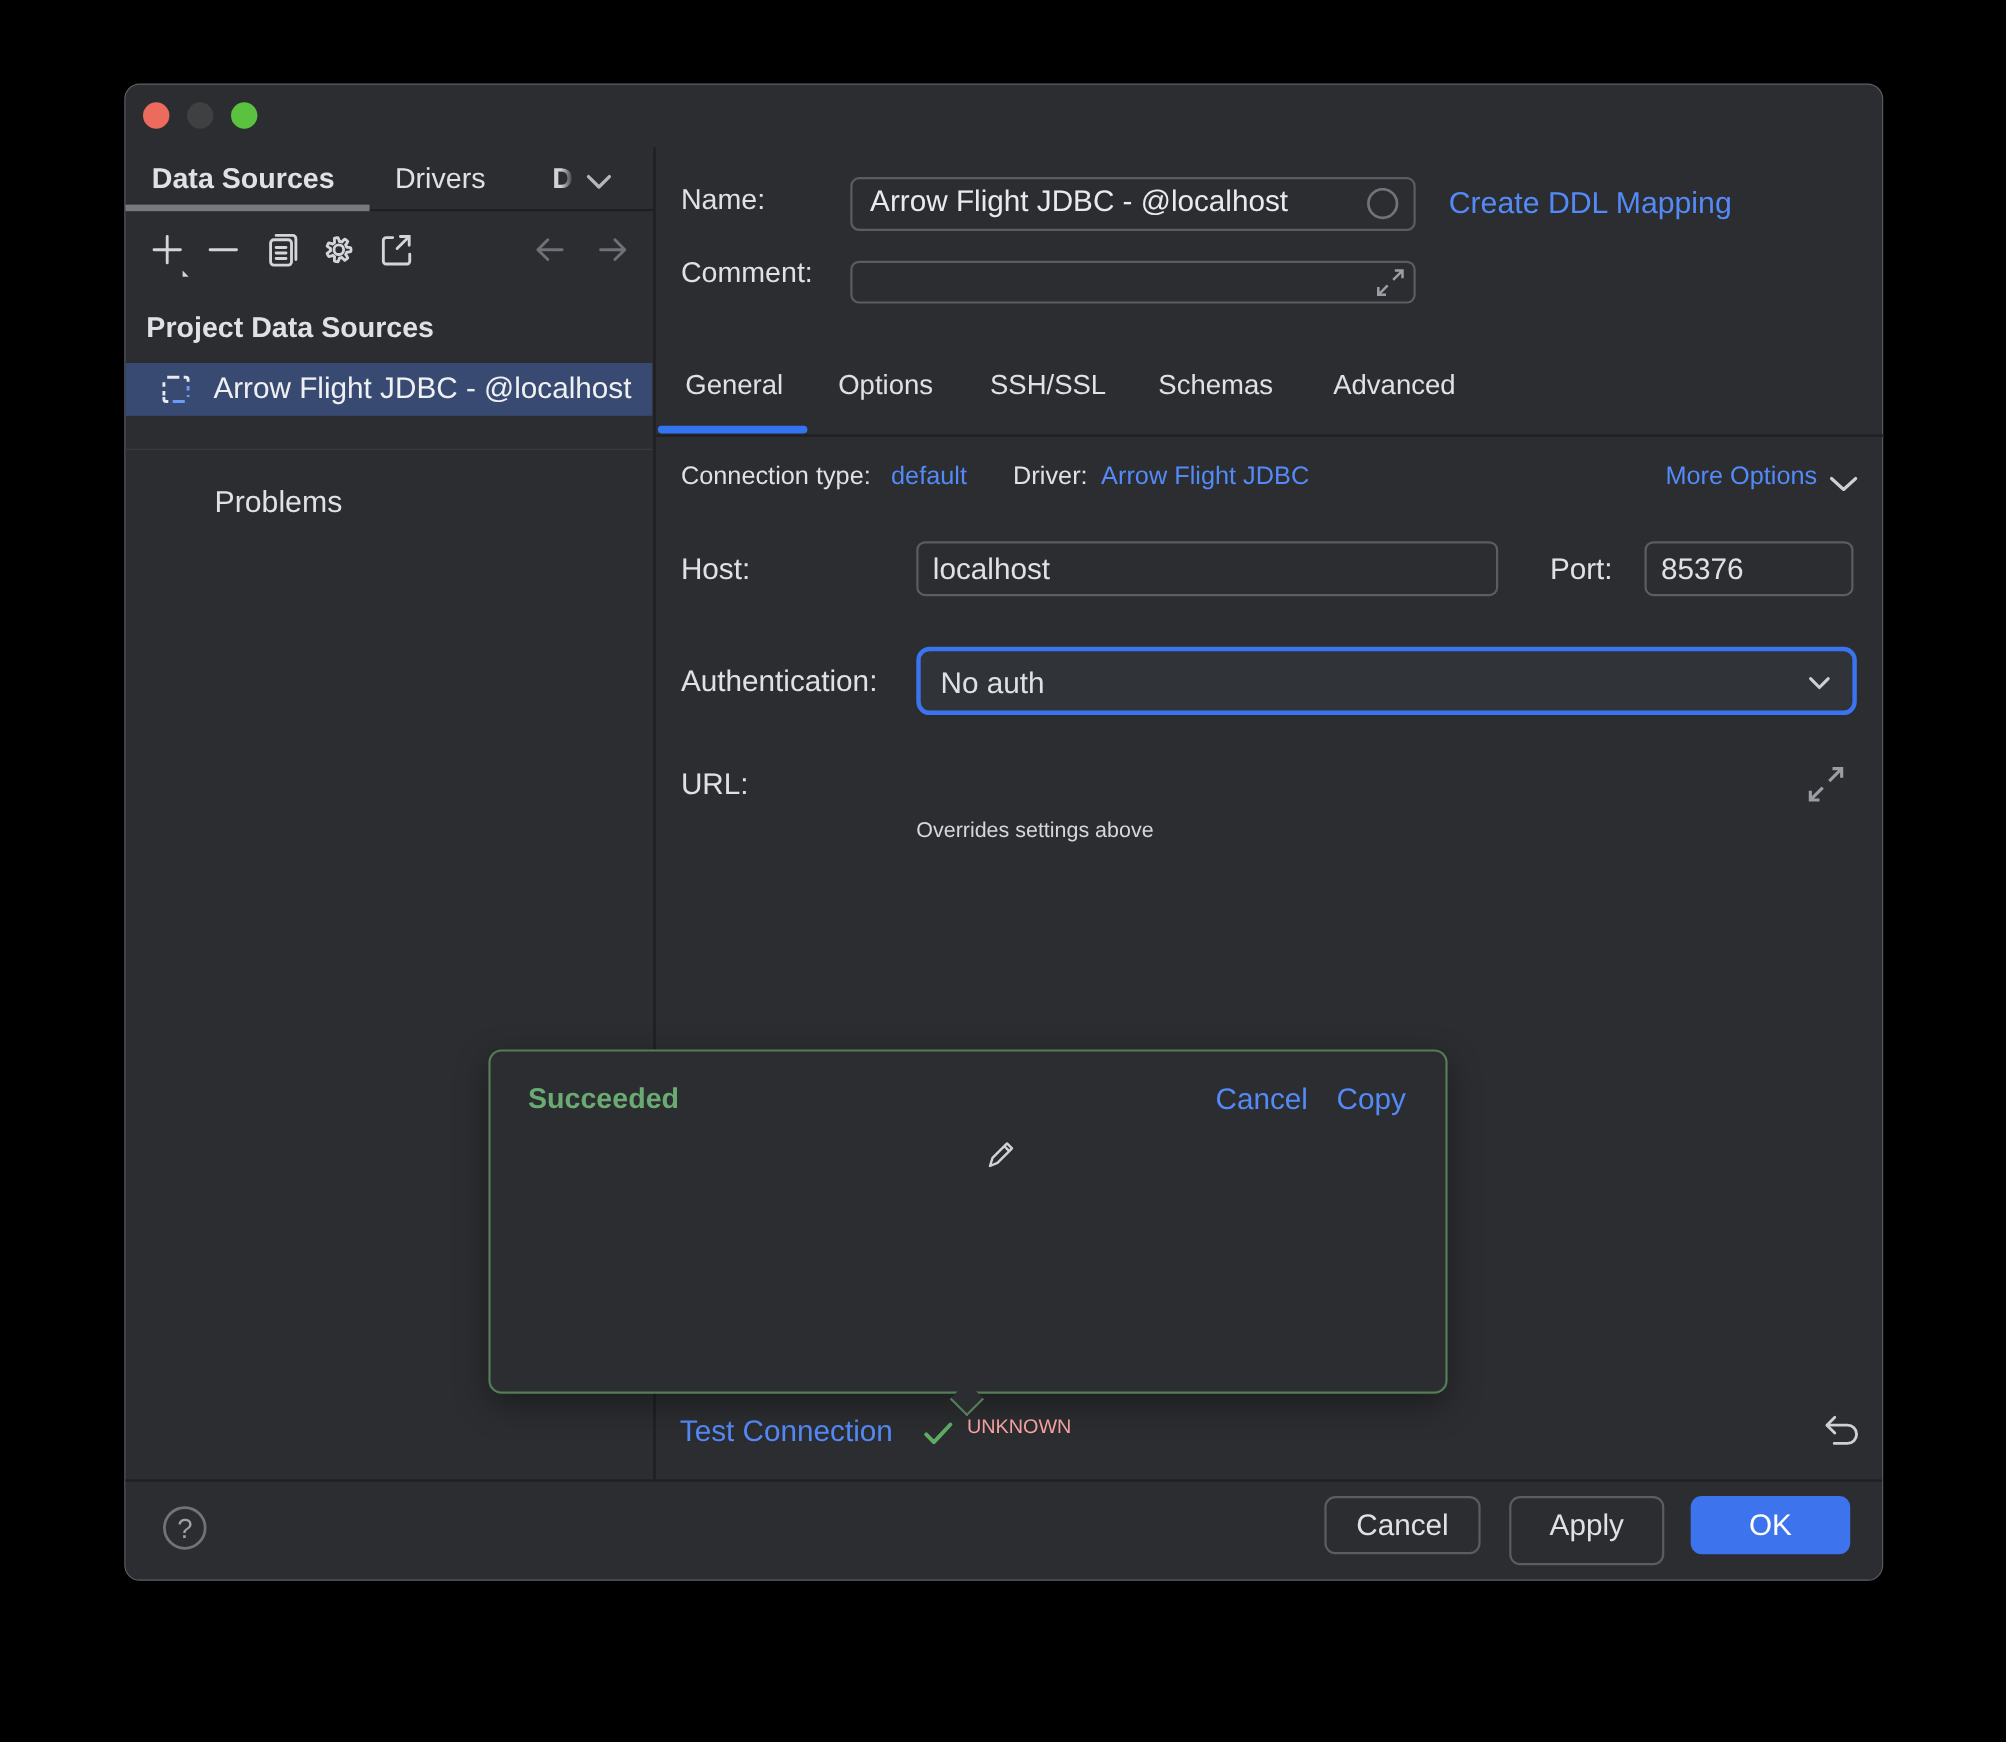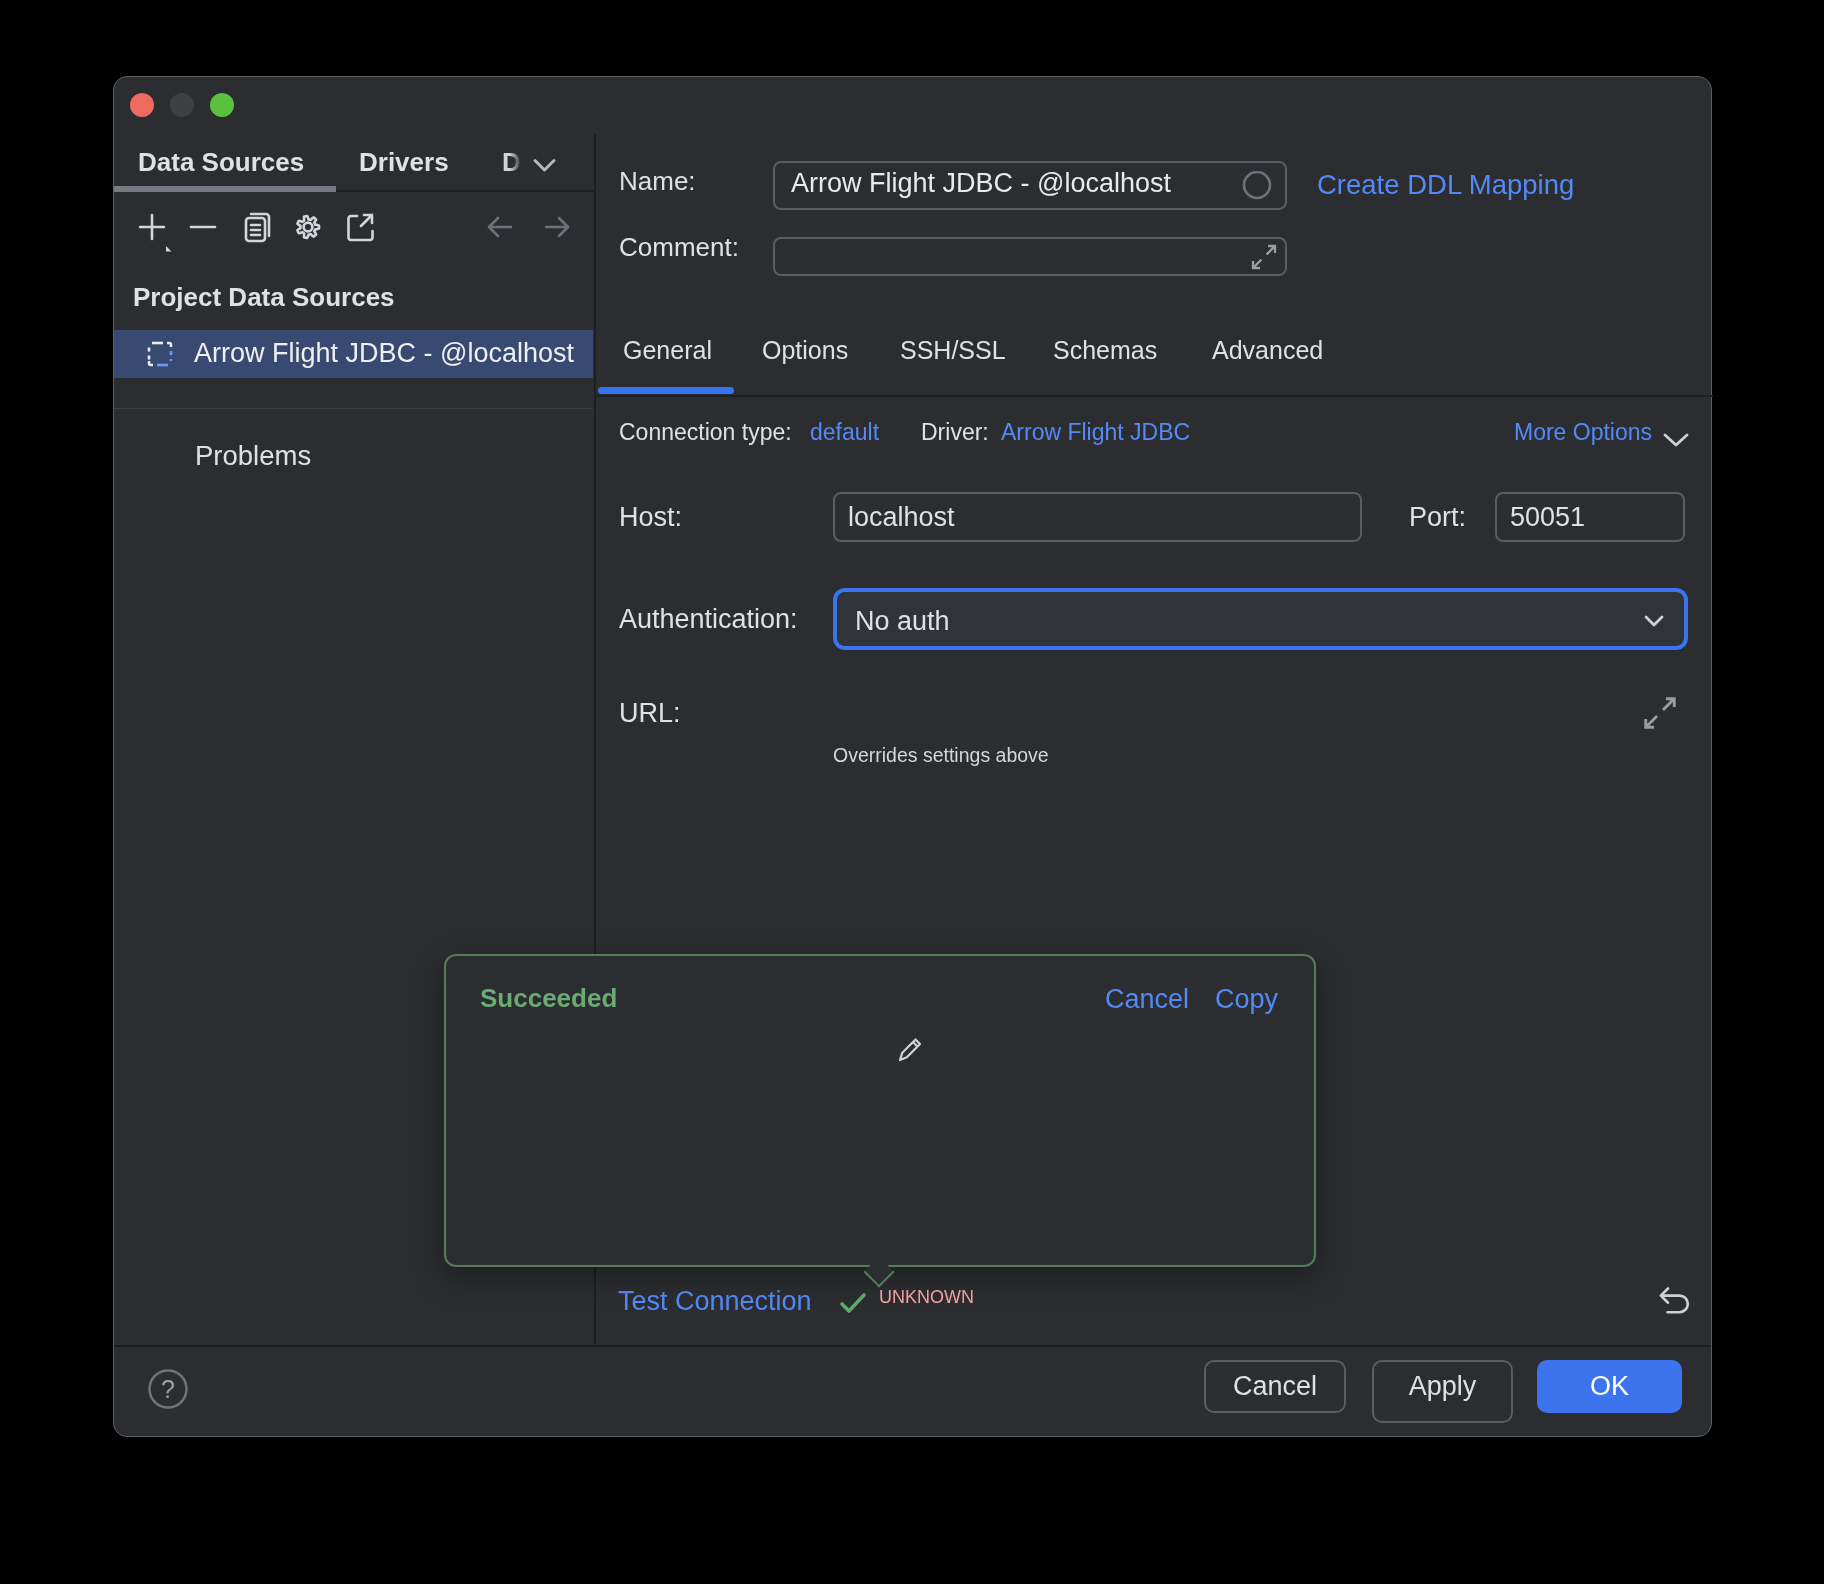--- a/index.html
+++ b/index.html
@@ -18,21 +18,21 @@
 </style>
 </head>
 <body>
 <div class="win">
 
   <div class="dot" style="left:16px; background:#ec6a5e;"></div>
   <div class="dot" style="left:56px; background:#3f4042;"></div>
   <div class="dot" style="left:96px; background:#5ac23f;"></div>
 
   <div class="t" style="left:24px; top:72px; font-size:26px; font-weight:bold; color:#dfe1e5;">Data Sources</div>
-  <div class="t" style="left:245px; top:72px; font-size:26px; font-weight:bold; color:#dfe1e5;">Drivers</div>
+  <div class="t" style="left:245px; top:72px; font-size:26px; font-weight:normal; color:#dfe1e5;">Drivers</div>
   <div class="t" style="left:388px; top:72px; font-size:26px; font-weight:bold; color:#cfd2d6;">D</div>
   <div class="abs" style="left:396px; top:68px; width:18px; height:36px; background:linear-gradient(to right, rgba(43,45,48,0), rgba(43,45,48,1) 65%);"></div>
   <svg class="abs" style="left:417px; top:79px;" width="28" height="20" viewBox="0 0 28 20">
     <path d="M4 4.5 L13.5 14 L23 4.5" stroke="#b4b7bc" stroke-width="3" fill="none" stroke-linecap="round" stroke-linejoin="round"></path>
   </svg>
   <div class="abs" style="left:0; top:113px; width:480px; height:2px; background:#1e1f22;"></div>
   <div class="abs" style="left:0; top:109px; width:222px; height:6px; background:#767a80;"></div>
 
   <div class="abs" id="toolbar" style="left:0; top:120px; width:480px; height:60px;">
 <svg width="480" height="60" viewBox="0 0 480 60">
@@ -115,21 +115,21 @@
   <div class="t blue" style="left:1400px; top:344px; font-size:23px;">More Options</div>
   <svg class="abs" style="left:1548px; top:354px;" width="28" height="20" viewBox="0 0 28 20">
     <path d="M3 4 L14 14 L25 4" stroke="#ced0d6" stroke-width="2.8" fill="none" stroke-linecap="round" stroke-linejoin="round"></path>
   </svg>
 
   <div class="t" style="left:505px; top:427px; font-size:27px;">Host:</div>
   <div class="fld" style="left:719px; top:415px; width:529px; height:50px;"></div>
   <div class="t" style="left:734px; top:427px; font-size:27px;">localhost</div>
   <div class="t" style="left:1295px; top:427px; font-size:27px;">Port:</div>
   <div class="fld" style="left:1381px; top:415px; width:190px; height:50px;"></div>
-  <div class="t" style="left:1396px; top:427px; font-size:27px;">50051</div>
+  <div class="t" style="left:1396px; top:427px; font-size:27px;">85376</div>
 
   <div class="t" style="left:505px; top:529px; font-size:27px;">Authentication:</div>
   <div class="fld" style="left:719px; top:511px; width:855px; height:62px; border:4px solid #3b74f1; border-radius:12px; background:#303338;"></div>
   <div class="t" style="left:741px; top:531px; font-size:27px;">No auth</div>
   <svg class="abs" style="left:1526px; top:536px;" width="28" height="18" viewBox="0 0 28 18">
     <path d="M6 4 L14 12 L22 4" stroke="#ced0d6" stroke-width="2.8" fill="none" stroke-linecap="round" stroke-linejoin="round"></path>
   </svg>
 
   <div class="t" style="left:505px; top:623px; font-size:27px;">URL:</div>
   <svg class="abs" style="left:1527px; top:617px;" width="38" height="38" viewBox="0 0 32 32">

